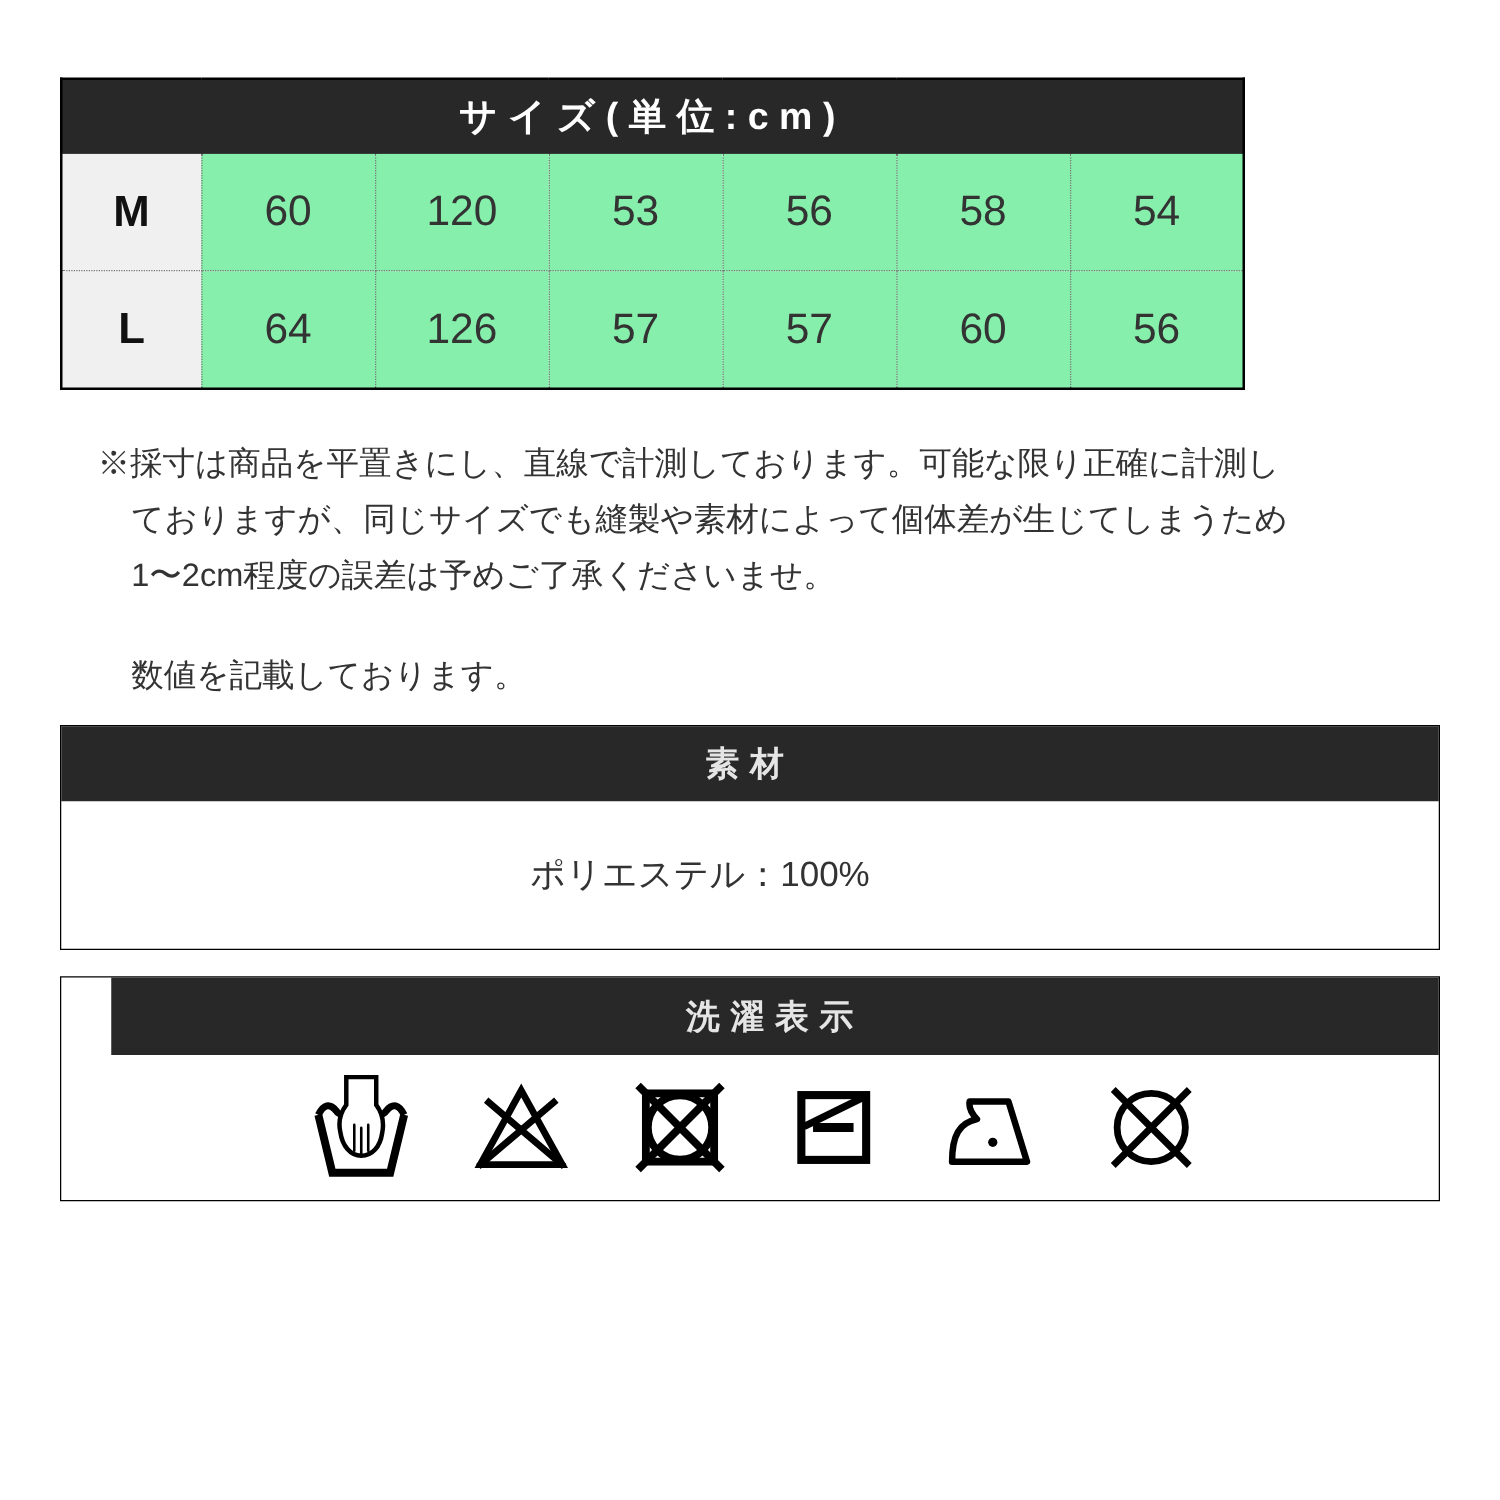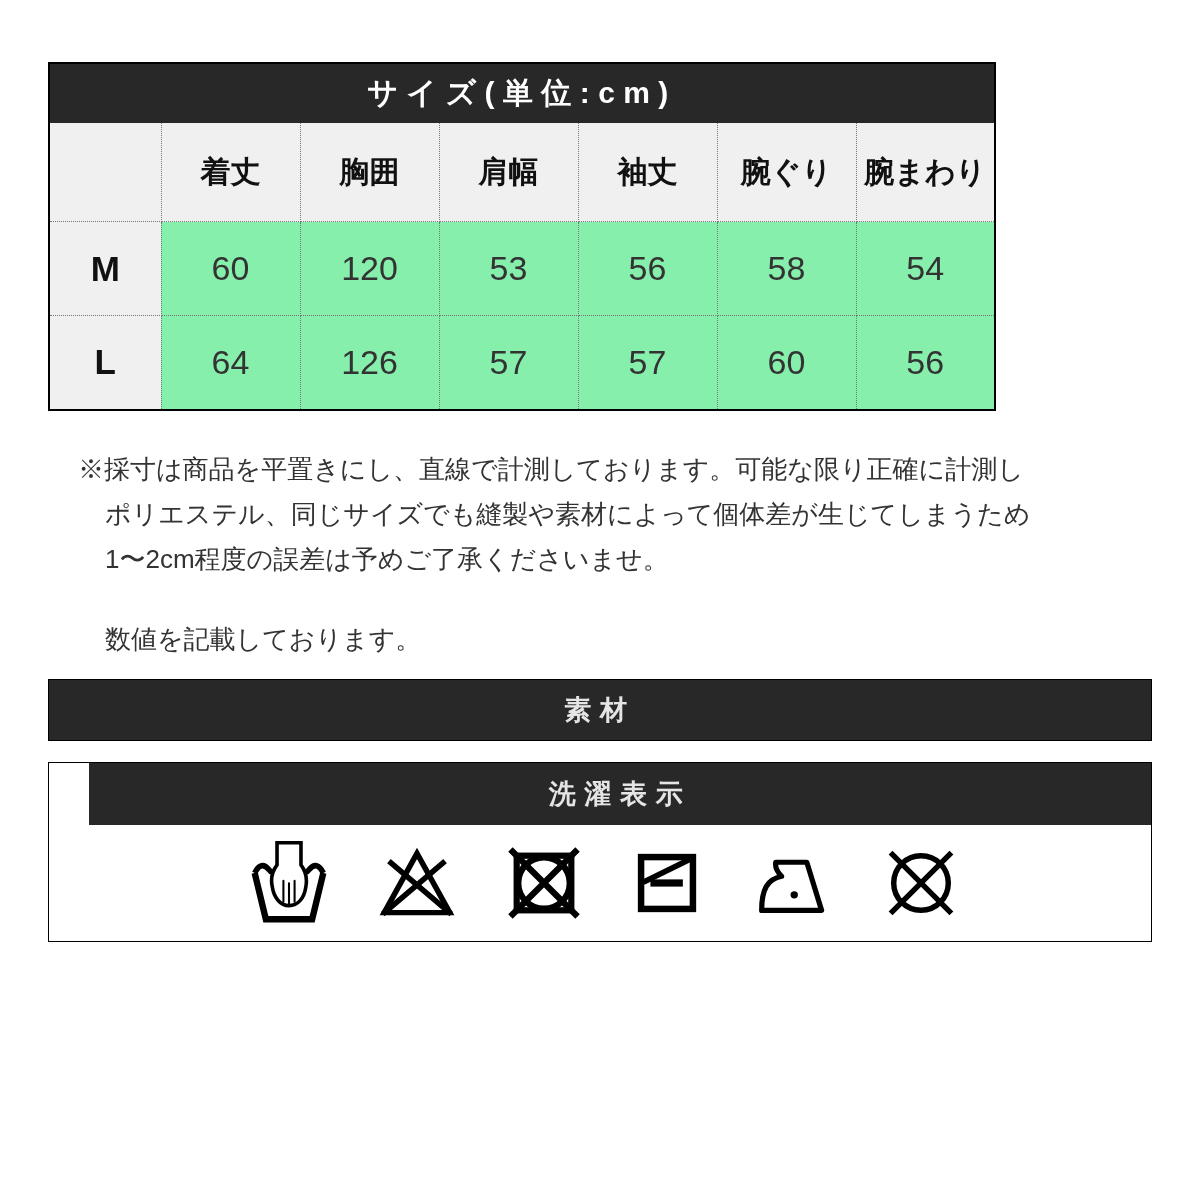--- a/index.html
+++ b/index.html
@@ -80,29 +80,20 @@
         <col>
         <col>
         <col>
         <col>
         <col>
     </colgroup>
     <tbody>
       <tr>
         <td class="bar-cell" colspan="7">サイズ(単位:cm)</td>
       </tr>
-      <tr class="header-row">
-        <th></th>
-        <th>着丈</th>
-        <th>胸囲</th>
-        <th>肩幅</th>
-        <th>袖丈</th>
-        <th>腕ぐり</th>
-        <th>腕まわり</th>
-      </tr>
       <tr class="data-row">
         <th>M</th>
         <td>60</td>
         <td>120</td>
         <td>53</td>
         <td>56</td>
         <td>58</td>
         <td>54</td>
       </tr>
       <tr class="data-row">
@@ -113,30 +104,31 @@
         <td>57</td>
         <td>60</td>
         <td>56</td>
       </tr>
     </tbody>
   </table>
 
   <div class="notes">
     <div class="note">
       <div class="first-line">※採寸は商品を平置きにし、直線で計測しております。可能な限り正確に計測し</div>
-      <div>ポリエステル、同じサイズでも縫製や素材によって個体差が生じてしまうため</div>
+      <div>ておりますが、同じサイズでも縫製や素材によって個体差が生じてしまうため</div>
       <div>1〜2cm程度の誤差は予めご了承くださいませ。</div>
     </div>
     <div class="note">
       <div>数値を記載しております。</div>
     </div>
   </div>
 
   <div class="section section-material">
     <div class="section-bar">素材</div>
+    <div class="material-body">ポリエステル：100%</div>
   </div>
 
   <div class="section section-laundry">
     <div class="section-bar">洗濯表示</div>
     <div class="laundry-body">
 
       <svg class="care-icon" width="80" height="83" viewBox="0 0 100 104">
         <path d="M7,40 L21,98 L79,98 L93,40" fill="none" stroke="#000" stroke-width="8"></path>
         <path d="M7,40 Q15,24 25,36 Q29,42 34,37" fill="none" stroke="#000" stroke-width="7"></path>
         <path d="M66,37 Q71,42 75,36 Q85,24 93,40" fill="none" stroke="#000" stroke-width="7"></path>

